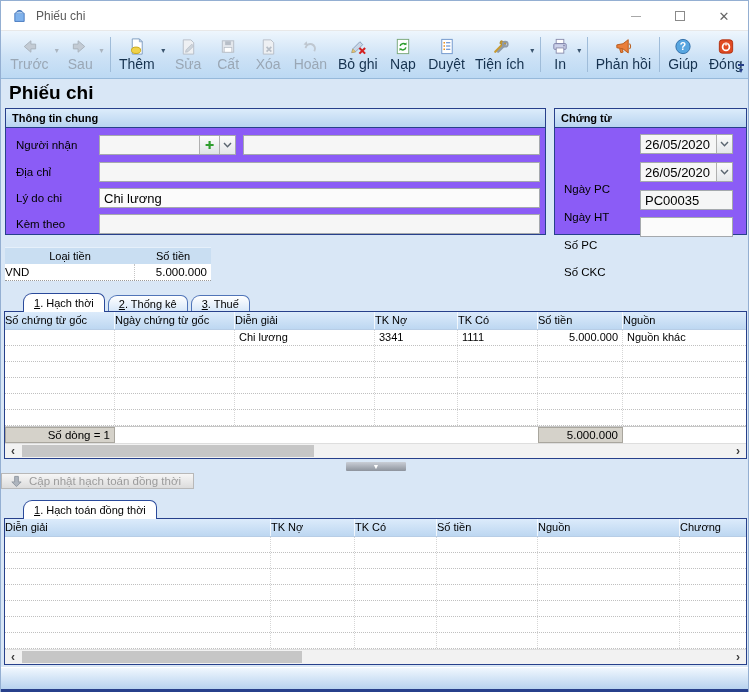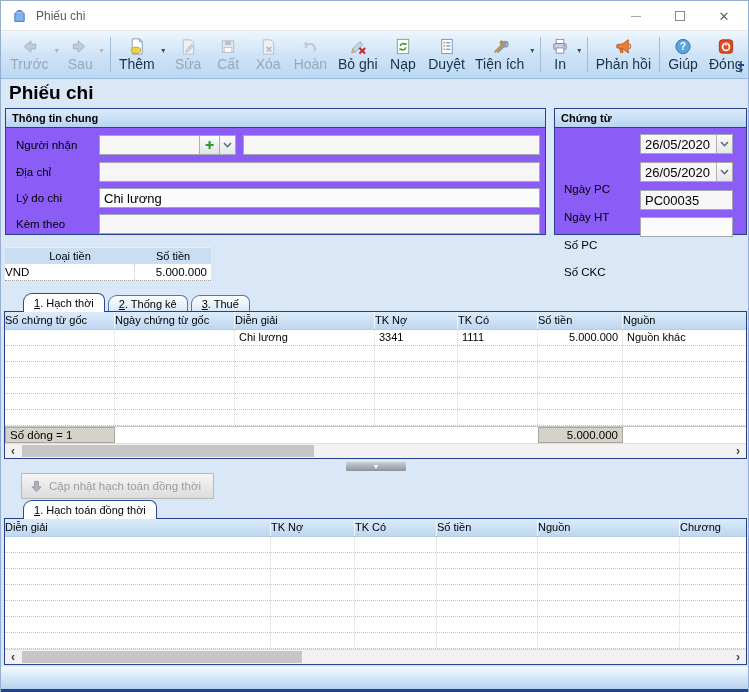--- a/index.html
+++ b/index.html
@@ -91,39 +91,39 @@
         border-right:1px dotted #d6d6d6; }
   .num { text-align:right; }
   
   .grid1 .c0{width:110px}.grid1 .c1{width:120px}.grid1 .c2{width:140px}.grid1 .c3{width:83px}
   .grid1 .c4{width:80px}.grid1 .c5{width:85px}.grid1 .c6{flex:1;border-right:none}
   
   .grid2 .d0{width:266px}.grid2 .d1{width:84px}.grid2 .d2{width:82px}.grid2 .d3{width:101px}
   .grid2 .d4{width:142px}.grid2 .d5{flex:1;border-right:none}
   .g-footer { position:relative; height:17px; background:#fff; border-top:1px solid #c7c7c7; }
   .gf-cell { position:absolute; top:0; bottom:0; background:#d5d2ca; border:1px solid #a9a69e;
-             font-size:11.5px; line-height:15px; padding:0 4px; white-space:nowrap; }
+             font-size:11.5px; line-height:15px; padding:0 4px; white-space:nowrap;text-align:right; }
   .gf-count { left:0; width:110px; }
   .gf-total { left:533px; width:85px; text-align:right; }
   .hscroll { position:absolute; left:0; right:0; bottom:0; height:15px; background:#f2f2f2;
              border-top:1px solid #dedede; }
   .hs-arrow { position:absolute; top:0; bottom:0; width:16px; display:flex; align-items:center;
               justify-content:center; font-size:12px; font-weight:bold; color:#3c3c3c; }
   .hs-left { left:0; } .hs-right { right:0; }
   .hs-thumb { position:absolute; top:1px; bottom:1px; left:17px; background:#c6c6c6; }
   .grid1 .hs-thumb { width:292px; } .grid2 .hs-thumb { width:280px; }
 
   
   .splitter { position:absolute; left:345px; top:461px; width:60px; height:9px;
               background:linear-gradient(#c9ced6,#8d939d); display:flex; align-items:center;
               justify-content:center; border-radius:1px; }
   .splitter span { color:#fff; font-size:7px; line-height:1; }
 
   
-  .update-btn { position:absolute; left:20px; top:472px; height:26px; display:inline-flex; align-items:center;
+  .update-btn { position:absolute; left:0; top:472px; height:16px; display:inline-flex; align-items:center;
                 gap:6px; padding:0 12px 0 8px; background:linear-gradient(#f6f6f6,#dcdcdc);
                 border:1px solid #b8b8b8; color:#9b9b9b; font-size:11.5px; white-space:nowrap; }
 
   
   .statusbar { position:absolute; left:0; right:0; top:666px; height:22px;
                background:linear-gradient(#f0f7fe,#b7d2ef); border-top:1px solid #fff; }
   .window-bottom { position:absolute; left:0; right:0; top:688px; height:4px; background:#27408b; }
 </style>
 </head>
 <body>

